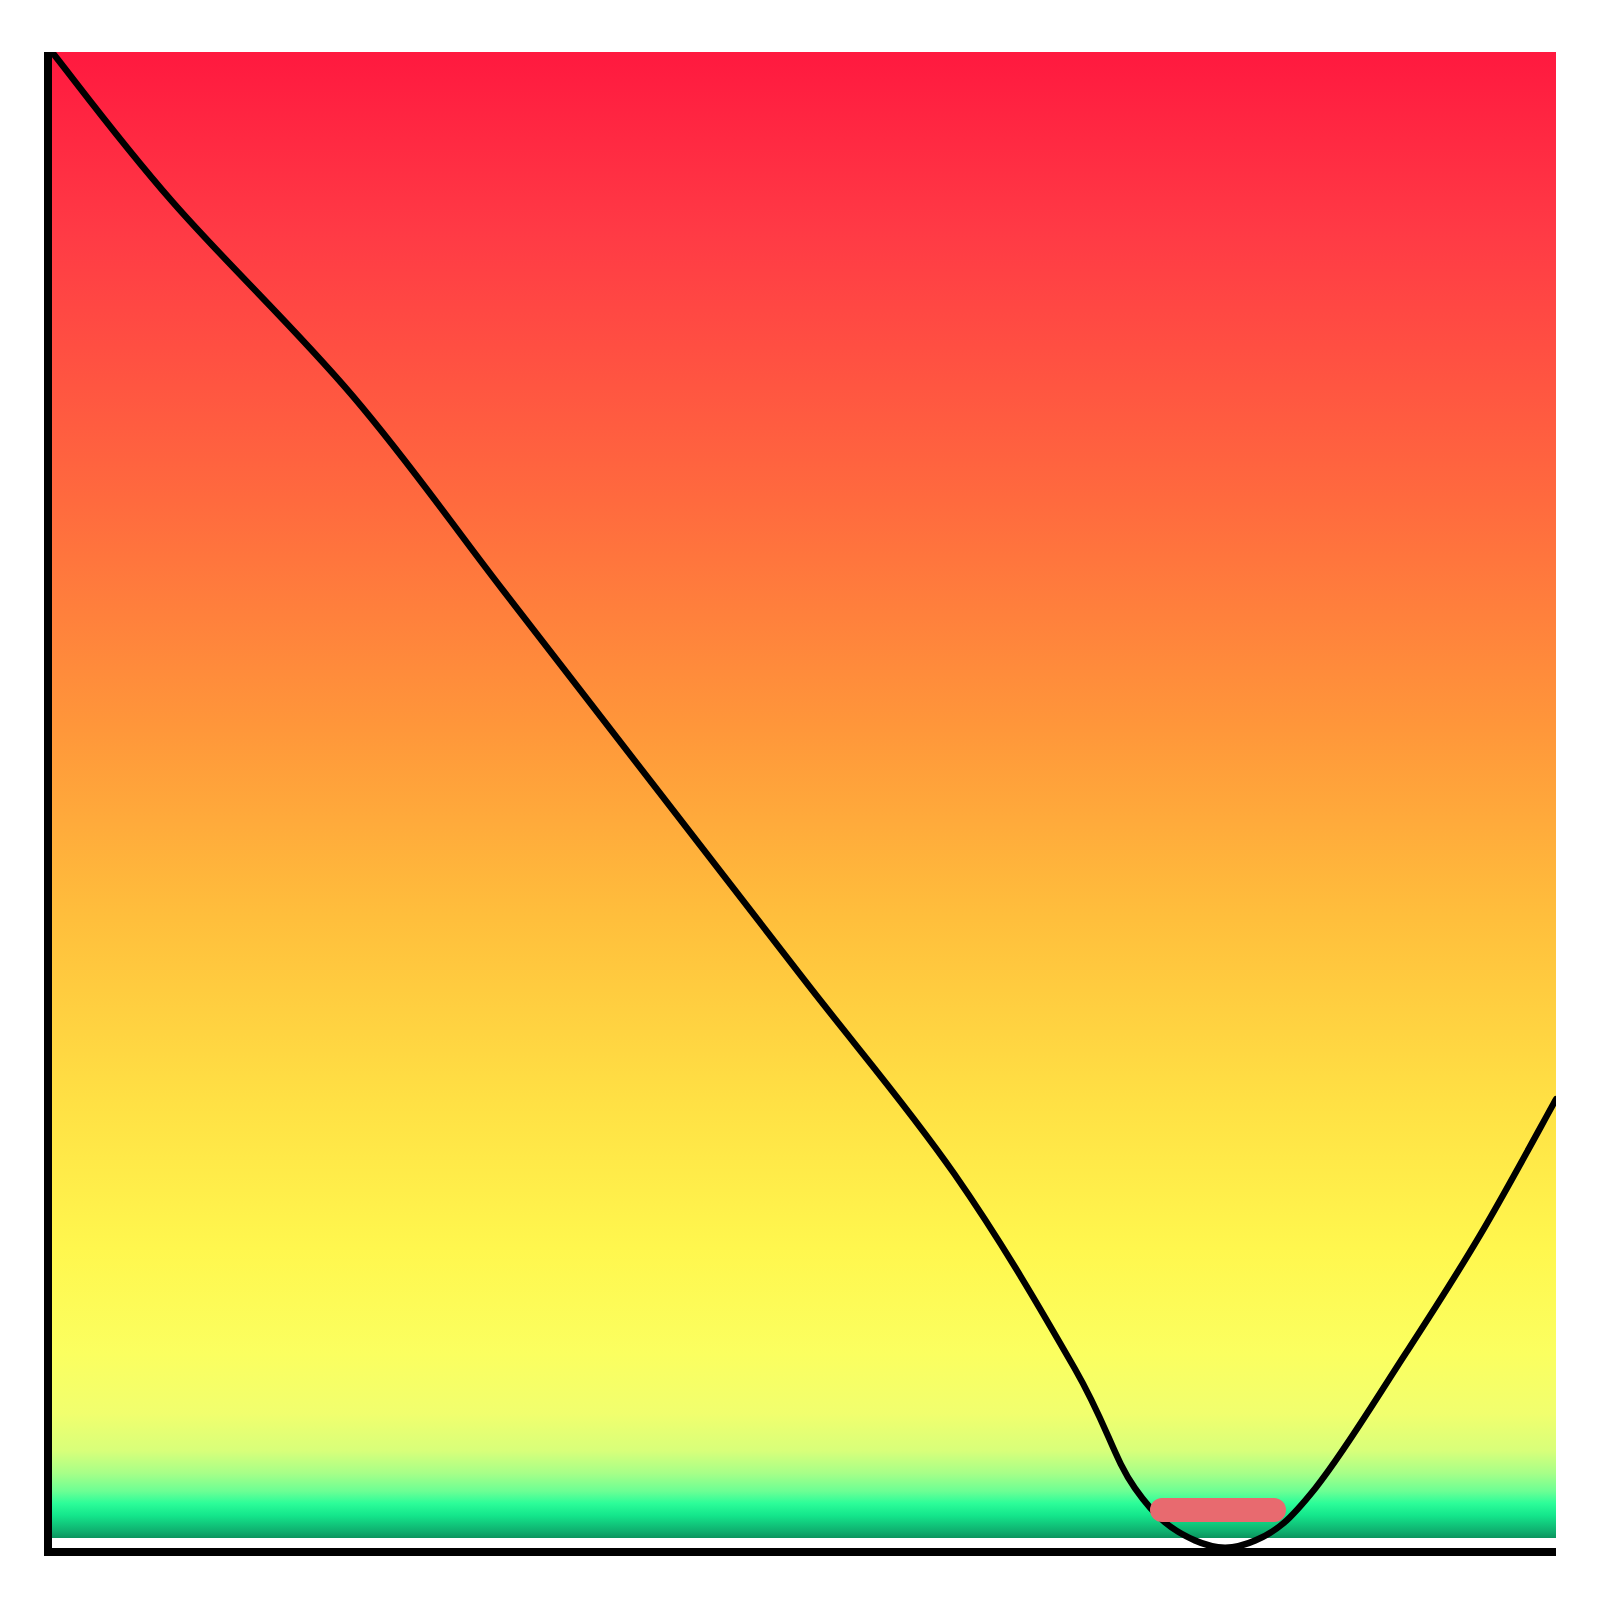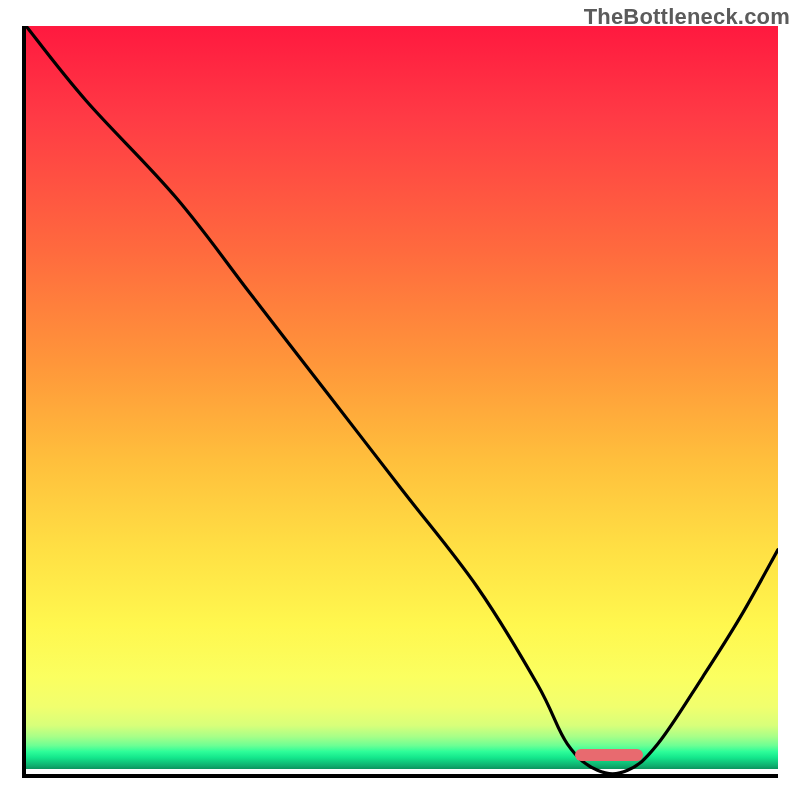--- a/index.html
+++ b/index.html
@@ -76,21 +76,20 @@
     height: 12px;
     border-radius: 6px;
     background: #e86a6f;
   }
 </style>
 </head>
 <body>
 
 <div class="frame">
 
-  <div class="watermark">TheBottleneck.com</div>
 
   <div class="plot">
     <div class="bg-gradient"></div>
 
     <svg class="curve" viewBox="0 0 752 748" preserveAspectRatio="none">
       <path id="curve-path" fill="none" stroke="#000" stroke-width="3.2" stroke-linecap="round" stroke-linejoin="round" d="M 0,0 C 10.828800000000001,13.463999999999992 33.08800000000001,43.83279999999996 60.160000000000004,74.79999999999995 C 87.232,105.76719999999995 120.6208,137.03359999999998 150.4,172.03999999999996 C 180.1792,207.04639999999995 198.528,234.2736 225.6,269.28 C 252.672,304.28639999999996 273.728,331.5136 300.8,366.52 C 327.872,401.52639999999997 348.928,428.7536 376,463.76 C 403.072,498.7664 426.8352,525.9936 451.2,561 C 475.5648,596.0064 495.1168,629.9656 511.36,658.24 C 527.6032,686.5144 530.6111999999999,702.5964 541.4399999999999,718.08 C 552.2687999999999,733.5636000000001 560.6912,739.5476 571.52,744.26 C 582.3488,748.9724 590.7712,748.9724 601.6,744.26 C 612.4288,739.5476 618.1439999999999,734.9100000000001 631.68,718.08 C 645.216,701.25 661.9104000000001,673.6487999999999 676.8000000000001,650.76 C 691.6896,627.8712 700.864,613.8088 714.4,590.9200000000001 C 727.9359999999999,568.0312000000001 745.232,535.7176000000001 752,523.6"></path>
     </svg>
 
     <div id="opt-marker" class="optimum-marker" style="left: 548.96px; width: 67.68px; top: 723.3px;"></div>
   </div>

